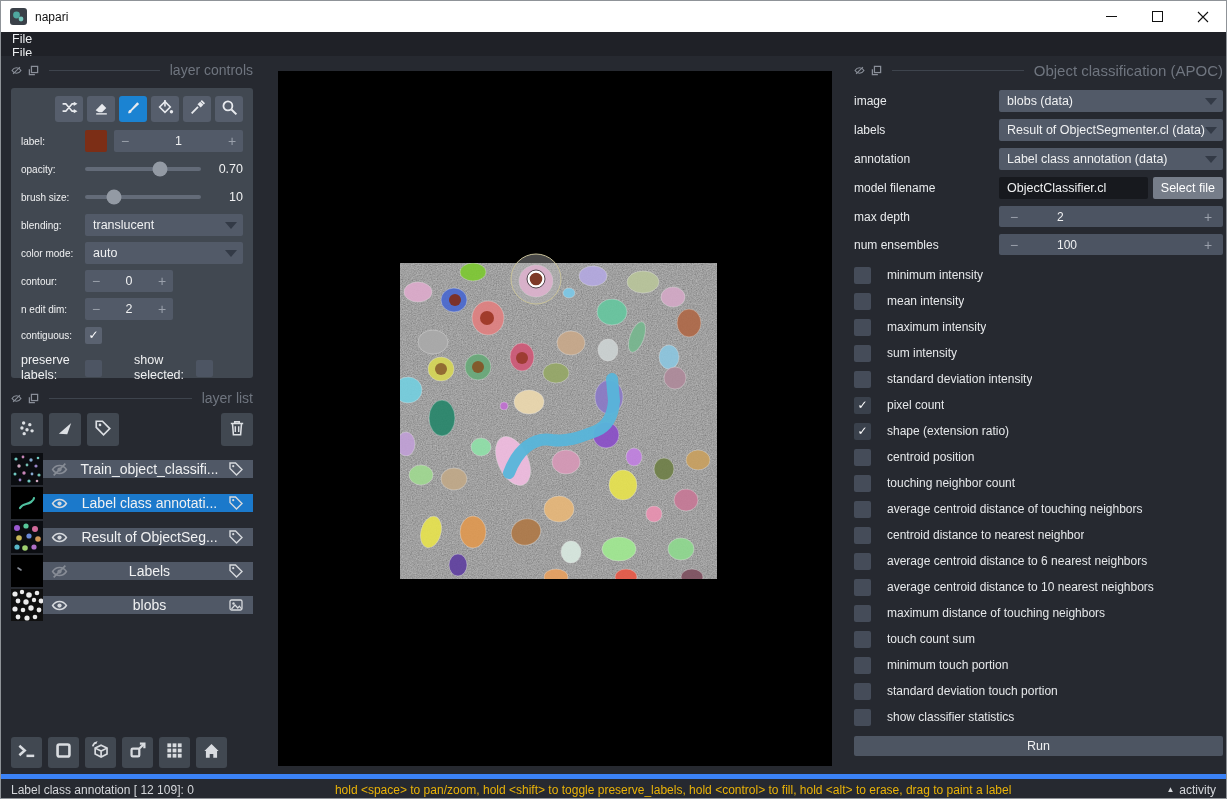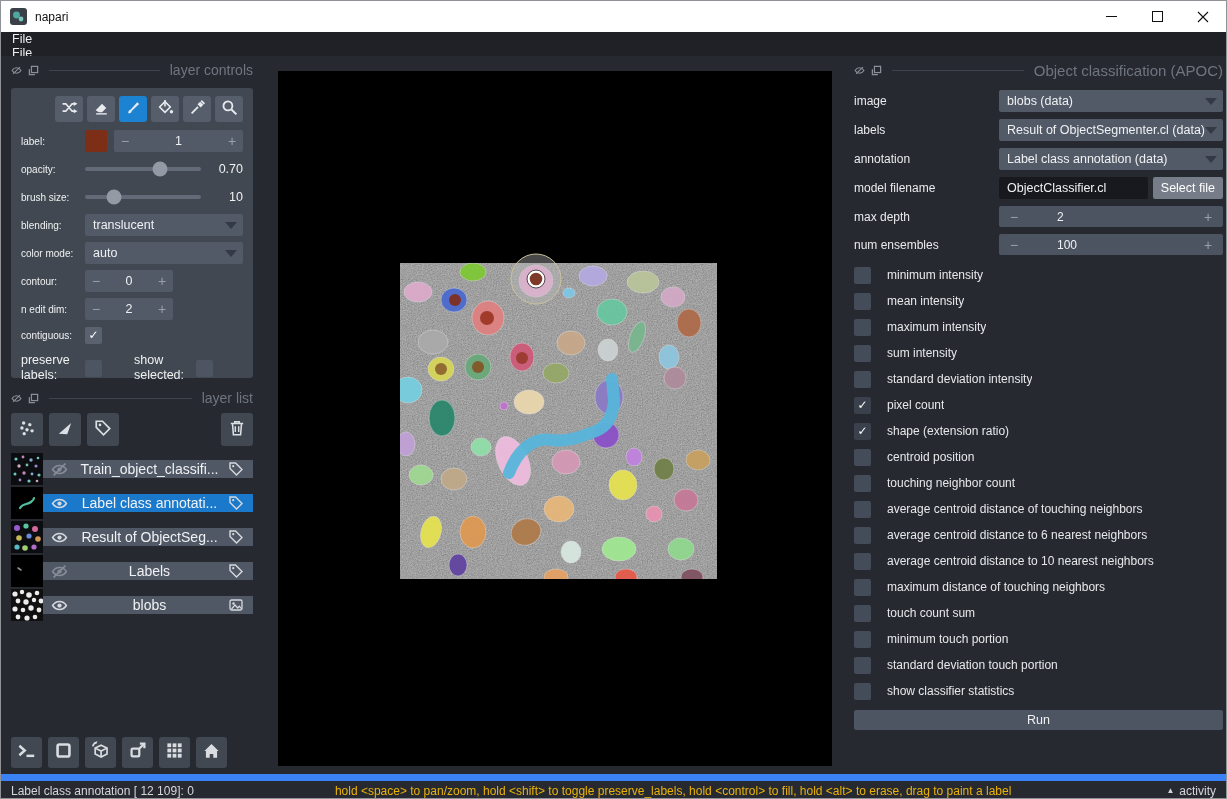--- a/index.html
+++ b/index.html
@@ -87,21 +87,21 @@
   .spinwide .sb-val { margin-left:28px; }
   .spinwide .sb-plus { margin-left:auto; width:30px; text-align:center; color:#9aa0ab; font-size:14px; }
   .features { margin-top:3px; }
   .feat-row { display:flex; align-items:center; height:26px; }
   .feat-row .cb { width:17px; height:17px; margin-right:16px; background:#454c59; }
   .feat-row .cb.checked { background:#3a414c; }
   .feat-label { font-size:12px; color:#e6e8ea; white-space:nowrap; overflow:hidden; }
   .run-btn { display:block; width:100%; height:20px; margin-top:6px; background:#4d5562; border:none; border-radius:2px; color:#f0f1f2; font-size:12.5px; font-family:inherit; text-align:center; line-height:20px; }
 
   
-  .statusbar { height:26px; background:#262930; border-top:7px solid #3b82f6; display:flex; align-items:center; padding:0 10px; }
+  .statusbar { height:26px; background:#262930; border-top:5px solid #3b82f6; display:flex; align-items:center; padding:0 10px; }
   .status-left { font-size:12px; color:#d4d6da; white-space:nowrap; }
   .status-hint { flex:1; text-align:center; font-size:12px; color:#eab308; white-space:nowrap; overflow:hidden; }
   .status-activity { font-size:12px; color:#d4d6da; display:flex; align-items:center; gap:5px; margin-left:14px; }
   .status-activity .tri { font-size:8px; }
 </style>
 </head>
 <body>
 
 <div class="window">
 
@@ -708,20 +708,24 @@
           <div class="feat-row">
             <span class="cb"></span>
             <span class="feat-label">touching neighbor count</span>
           </div>
           <div class="feat-row">
             <span class="cb"></span>
             <span class="feat-label">average centroid distance of touching neighbors</span>
           </div>
           <div class="feat-row">
             <span class="cb"></span>
+            <span class="feat-label">centroid distance to nearest neighbor</span>
+          </div>
+          <div class="feat-row">
+            <span class="cb"></span>
             <span class="feat-label">average centroid distance to 6 nearest neighbors</span>
           </div>
           <div class="feat-row">
             <span class="cb"></span>
             <span class="feat-label">average centroid distance to 10 nearest neighbors</span>
           </div>
           <div class="feat-row">
             <span class="cb"></span>
             <span class="feat-label">maximum distance of touching neighbors</span>
           </div>

